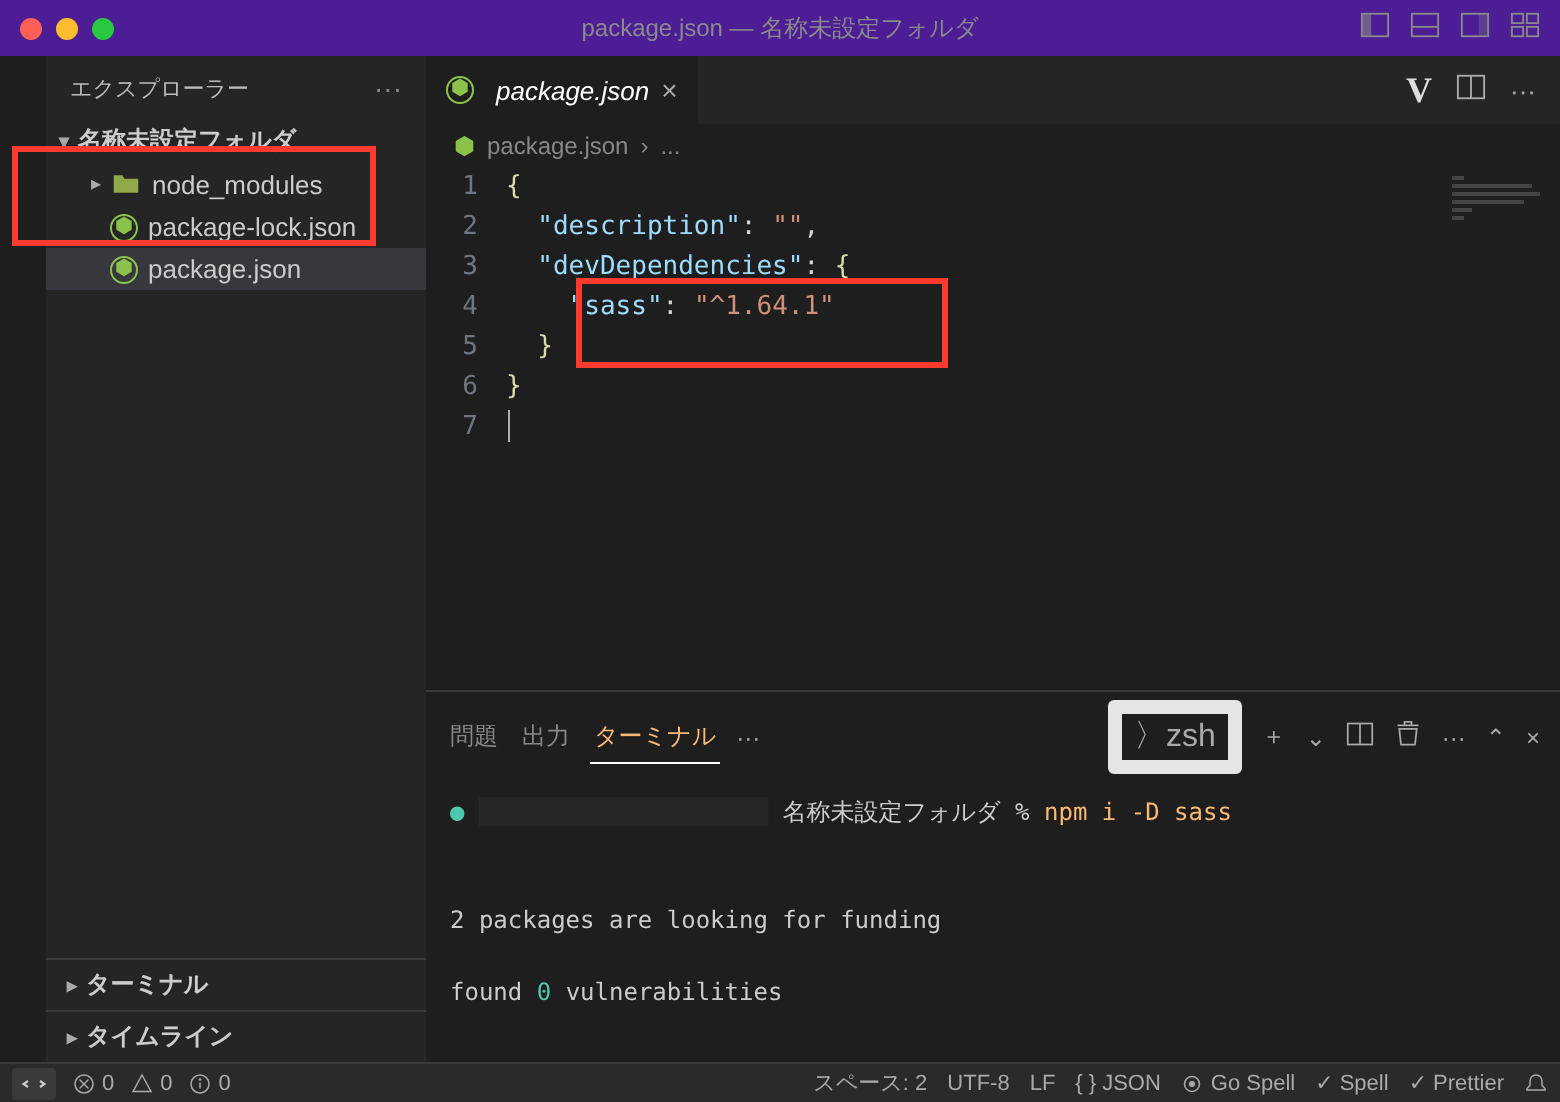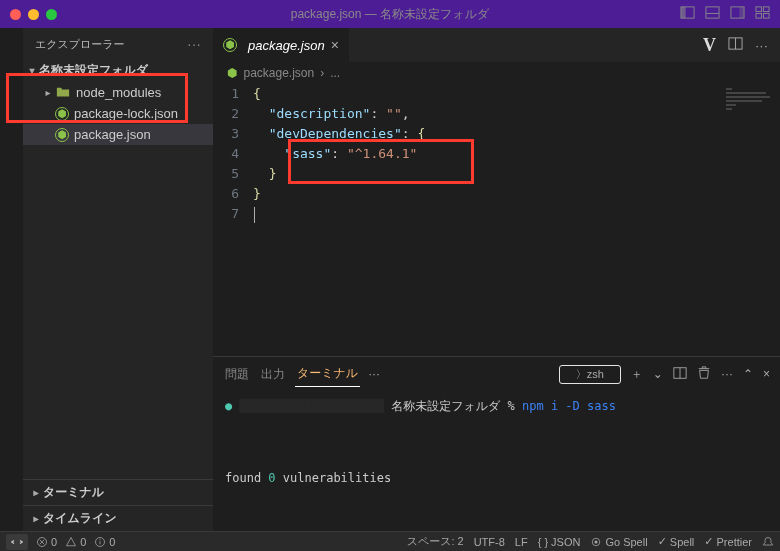--- a/index.html
+++ b/index.html
@@ -114,31 +114,31 @@
 }
 .panel-tabs {
   display: flex; align-items: center; padding: 4px 10px; gap: 8px;
   font-size: 12px; color: #888;
 }
 .panel-tabs .pt { padding: 4px 2px; }
 .panel-tabs .pt.active { color: #fdba74; border-bottom: 1px solid #fff; }
 .panel-tabs .dots { color: #aaa; }
 .panel-right { margin-left: auto; display: flex; align-items: center; gap: 10px; color: #aaa; }
 .panel-right .shell {
-  border: 1px solid #e5e5e5; border-radius: 3px; padding: 1px 16px; font-size: 11px;
+  border: 7px solid #e5e5e5; border-radius: 3px; padding: 1px 6px; font-size: 16px;
 }
 .panel-right svg { width: 14px; height: 14px; }
 
 .terminal {
   font-family: Menlo, Consolas, monospace; font-size: 12px;
   padding: 6px 12px; color: #ccc; line-height: 18px;
   height: 140px; overflow: hidden;
 }
 .terminal .dot { color: #4ec9b0; }
-.terminal .cmd { color: #3b82f6; }
+.terminal .cmd { color: #fdba74; }
 .terminal .zero { color: #4ec9b0; }
 
 .statusbar {
   height: 20px; background: #2a2a2a; display: flex; align-items: center;
   font-size: 11px; color: #aaa; padding: 0 6px; gap: 10px;
   border-top: 1px solid #3a3a3a;
 }
 .statusbar .left { display: flex; align-items: center; gap: 8px; }
 .statusbar .right { margin-left: auto; display: flex; align-items: center; gap: 10px; }
 .sb-item { display: flex; align-items: center; gap: 3px; }
@@ -291,20 +291,21 @@
               </svg></span>
           <span>···</span>
           <span>⌃</span>
           <span>×</span>
         </div>
       </div>
       <div class="terminal" id="terminal">
           <div><span class="dot">●</span> <span style="opacity:0.05;">████████████████████</span> 名称未設定フォルダ % <span class="cmd">npm i -D sass</span></div>
           <div>&nbsp;</div>
           <div>&nbsp;</div>
+          <div>2 packages are looking for funding</div>
           <div>&nbsp;</div>
           <div>found <span class="zero">0</span> vulnerabilities</div>
         </div>
     </div>
   </div>
 </div>
 
 <div class="hl-box hl1"></div>
 <div class="hl-box hl2"></div>
 

